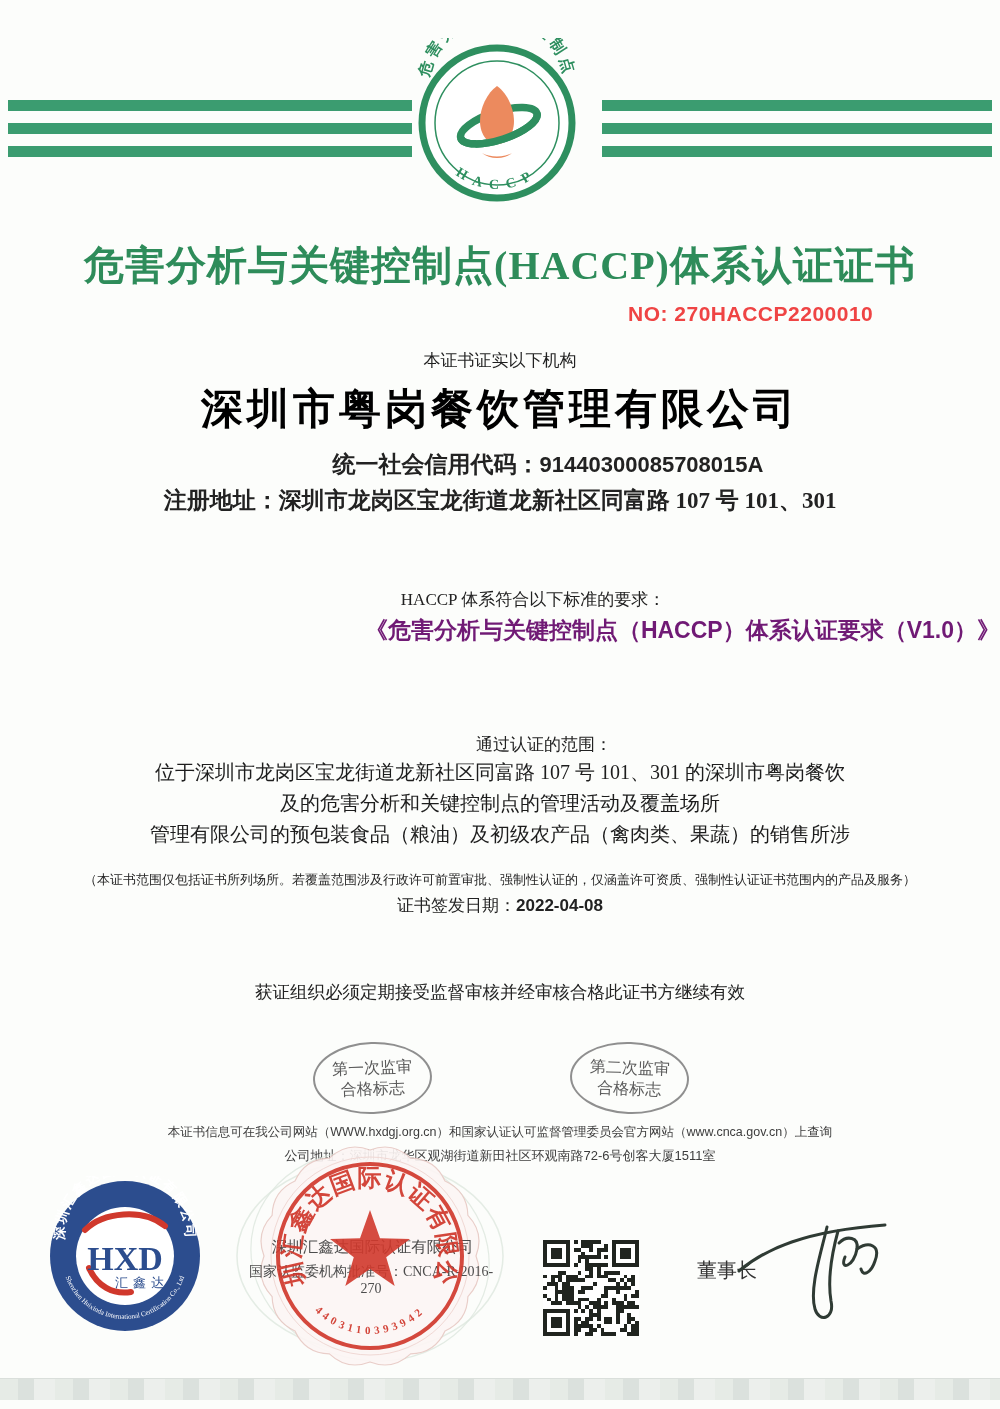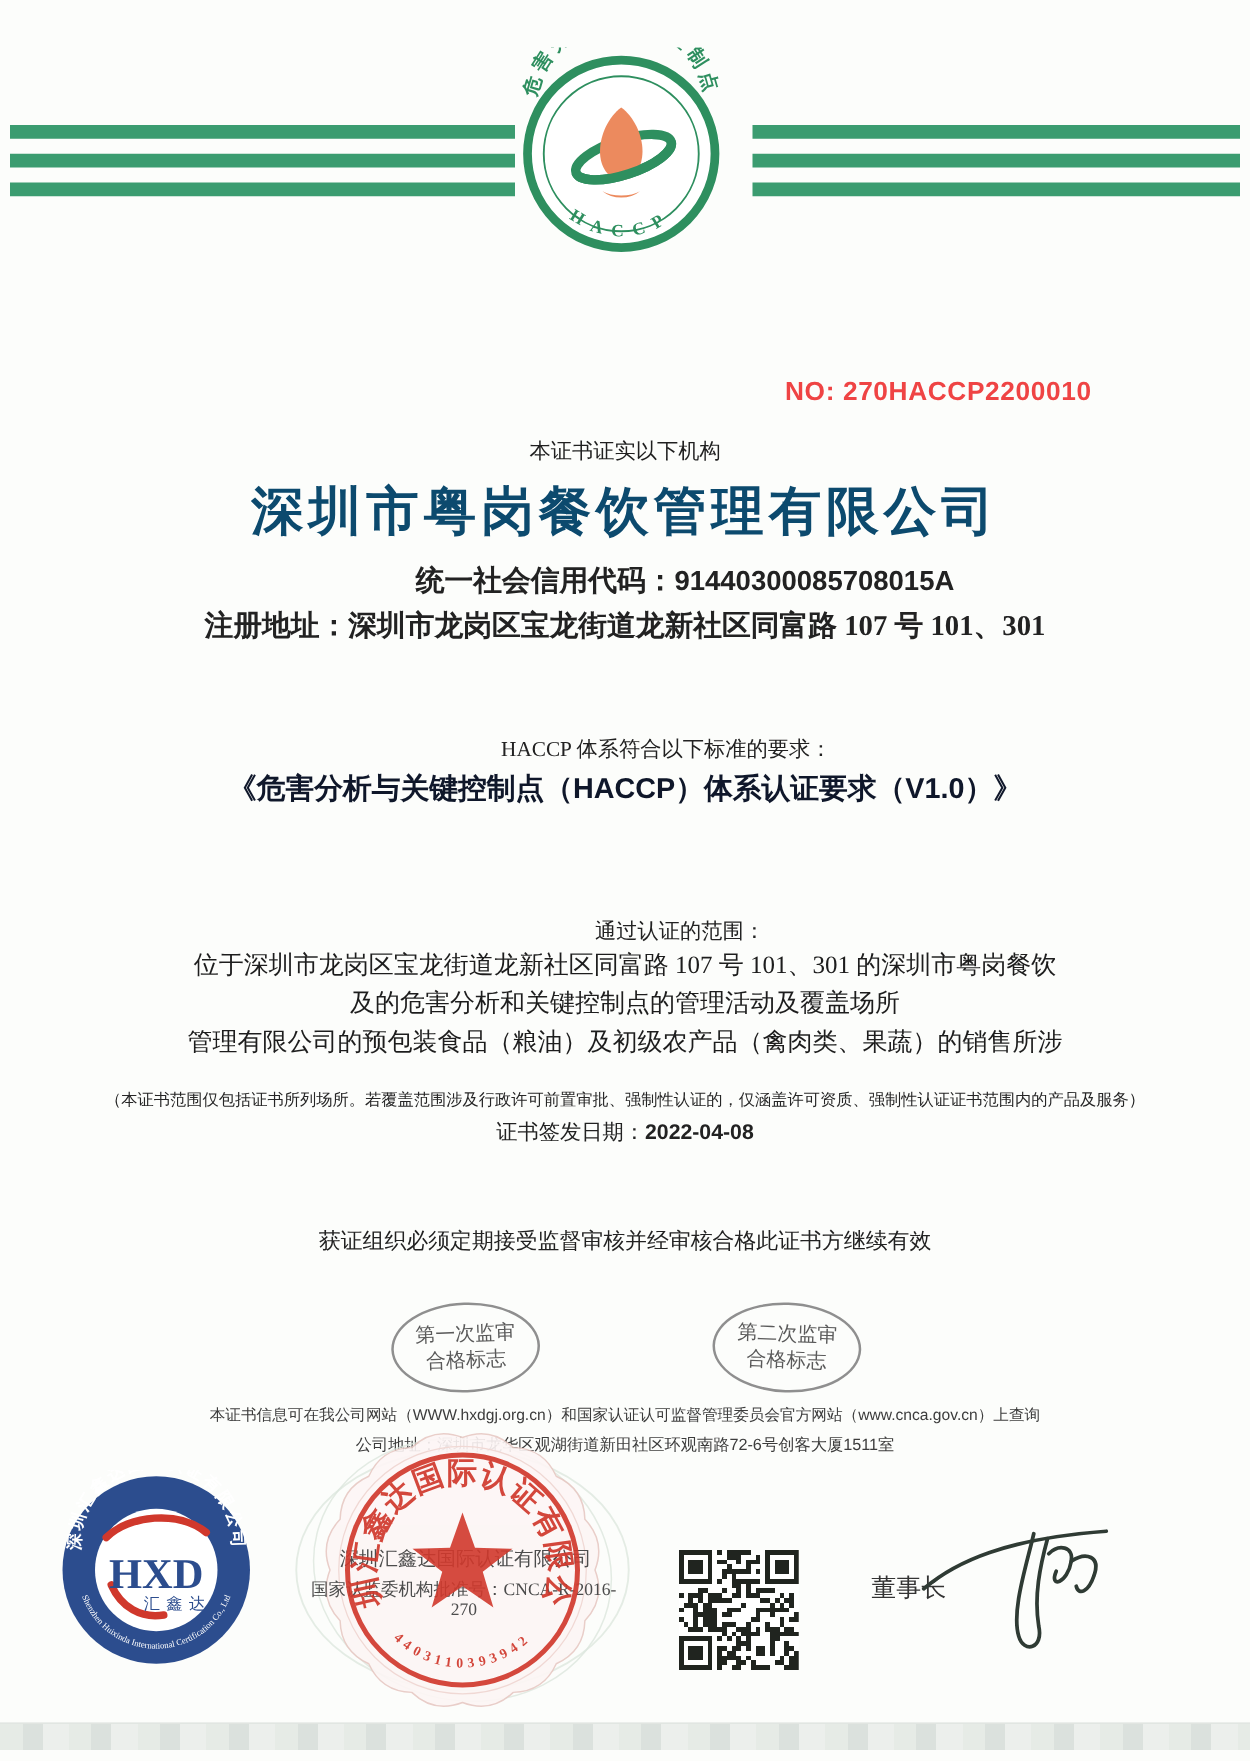--- a/index.html
+++ b/index.html
@@ -5,26 +5,26 @@
   html,body{margin:0;padding:0;background:#ffffff;}
   .page{position:relative;width:1000px;height:1409px;margin:0 auto;background:#fcfdfb;
         overflow:hidden;font-family:"Liberation Serif",serif;color:#222;}
   .abs{position:absolute;}
   .center{left:0;width:100%;text-align:center;}
   .stripe{position:absolute;height:11px;background:#3b9c70;}
   .title{top:238px;font-size:40px;font-weight:bold;color:#2e8c5a;letter-spacing:1px;}
   .cert-no{top:302px;left:628px;font-family:"Liberation Sans",sans-serif;font-weight:bold;
            font-size:21px;color:#ef4444;letter-spacing:.5px;}
   .intro{top:349px;font-size:17px;color:#1f1f1f;}
-  .company{top:381px;font-size:42px;font-weight:bold;letter-spacing:4px;color:#0c4a6e;}
+  .company{top:381px;font-size:42px;font-weight:bold;letter-spacing:4px;color:#000000;}
   .credit{top:449px;font-size:23px;font-weight:bold;margin-left:48px;}
   .credit .num{font-family:"Liberation Sans",sans-serif;font-size:22px;}
   .addr{top:485px;font-size:23px;font-weight:bold;}
   .std-intro{top:588px;font-size:17px;padding-left:33px;}
-  .std{top:615px;font-size:23px;font-weight:bold;font-family:"Liberation Sans",sans-serif;color:#0f172a;}
+  .std{top:615px;font-size:23px;font-weight:bold;font-family:"Liberation Sans",sans-serif;color:#701a75;text-align:right;}
   .scope-title{top:733px;font-size:17px;padding-left:44px;}
   .scope{top:757px;left:110px;width:780px;text-align:center;font-size:20px;line-height:31px;color:#1d1d1d;}
   .fine{top:871px;font-size:13px;color:#262626;}
   .issue{top:894px;font-size:17px;}
   .validity{top:918px;font-size:17.5px;}
   .bdate{font-family:"Liberation Sans",sans-serif;font-weight:bold;font-size:17px;text-align:center;}
   .supervision{top:943px;font-size:17.5px;margin-top:37px;}
   .oval{position:absolute;box-sizing:border-box;border:2px solid #8f8f8f;border-radius:50%;
         width:119px;height:72px;color:#5a5a5a;text-align:center;font-size:16px;line-height:21px;
         padding-top:13px;}
@@ -63,20 +63,21 @@
       <ellipse cx="0" cy="6" rx="40" ry="14" fill="none" stroke="#2e8f5f" stroke-width="7.5" transform="rotate(-18)"></ellipse>
       <path d="M0,-34 C10,-27 17,-12 17,1 C17,15 9,24 0,24 C-9,24 -17,15 -17,1 C-17,-12 -10,-27 0,-34" fill="#ec8a5e"></path>
       <path d="M-40,0 A40,14 0 0 0 40,0" transform="rotate(-18) translate(0,6)" fill="none" stroke="#2e8f5f" stroke-width="7.5"></path>
       <path d="M-15,33 A19,9 0 0 0 15,33 A20,15 0 0 1 -15,33 Z" fill="#ec8a5e"></path>
     </g>
     <text font-size="14" fill="#2e8f5f" letter-spacing="8" font-weight="bold" font-family="Liberation Sans,sans-serif">
       <textPath href="#haccpBottom" startOffset="50%" text-anchor="middle">HACCP</textPath>
     </text>
   </svg>
 
+  <div class="abs center title">危害分析与关键控制点(HACCP)体系认证证书</div>
   <div class="abs cert-no">NO: 270HACCP2200010</div>
   <div class="abs center intro">本证书证实以下机构</div>
   <div class="abs center company">深圳市粤岗餐饮管理有限公司</div>
   <div class="abs center credit">
     <span>统一社会信用代码：</span><span class="num">91440300085708015A</span>
   </div>
   <div class="abs center addr">注册地址：深圳市龙岗区宝龙街道龙新社区同富路 107 号 101、301</div>
 
   <div class="abs center std-intro">HACCP 体系符合以下标准的要求：</div>
   <div class="abs center std">《危害分析与关键控制点（HACCP）体系认证要求（V1.0）》</div>

